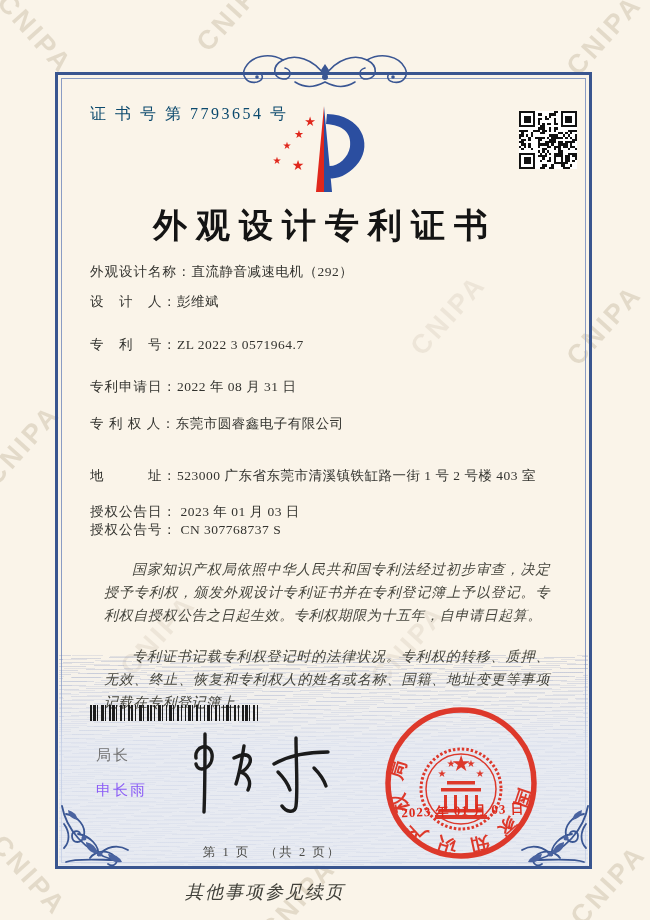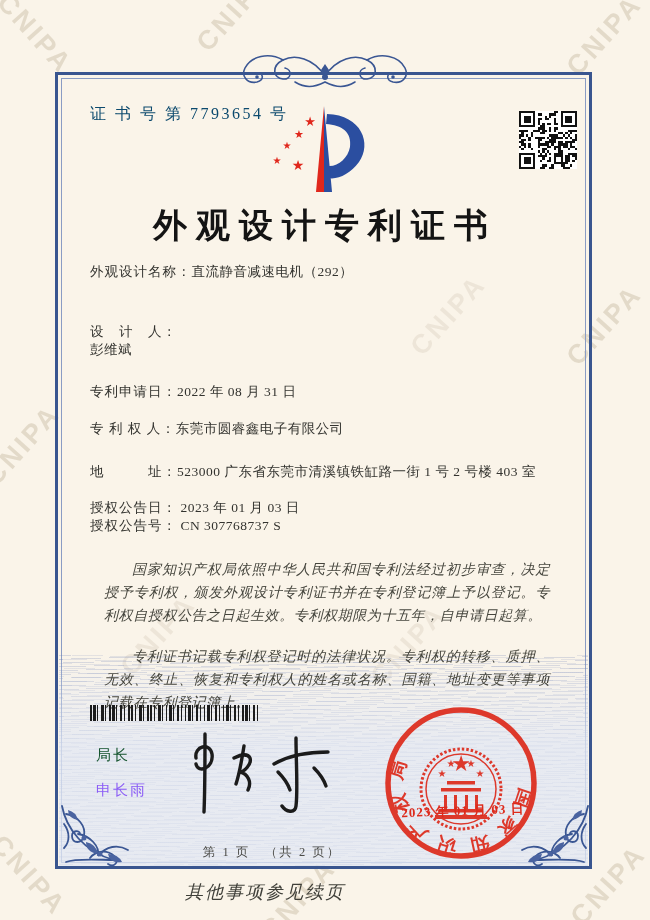--- a/index.html
+++ b/index.html
@@ -46,27 +46,27 @@
   .qr{position:absolute;left:519px;top:111px;width:58px;height:58px;}
   .logo{position:absolute;left:262px;top:100px;width:126px;height:96px;}
   .title{
     position:absolute;left:0;top:203px;width:650px;text-align:center;
     font-size:34px;font-weight:bold;letter-spacing:9px;color:#141414;
   }
   
   .fields{position:absolute;left:90px;top:263px;width:480px;font-size:13.5px;color:#33332f;}
   .frow{display:flex;margin-bottom:0;line-height:18px;}
   .frow .lab{white-space:pre;letter-spacing:1px;}
-  .frow .val{white-space:pre;letter-spacing:0.5px;}
+  .frow .val{white-space:pre;letter-spacing:0.5px;text-align:right;}
   .r1{margin-top:0;}
-  .r2{margin-top:42px;flex-direction:column;}
+  .r2{margin-top:12px;}
   .r3{margin-top:25px;}
   .r4{margin-top:24px;}
   .r5{margin-top:19px;}
-  .r6{margin-top:25px;font-family:Liberation Serif, serif;}
+  .r6{margin-top:34px;font-family:Liberation Serif, serif;}
   .r7{margin-top:18px;}
   .dualcol{display:flex;flex-direction:column;}
   .dualcol .half2{}
   
   .bodytext{
     position:absolute;left:86px;top:540px;width:482px;
     font-size:14px;line-height:23px;color:#45453d;
     font-style:italic;letter-spacing:0.6px;text-align:justify;
   }
   .bodytext p{margin:18px;text-indent:2em;}
@@ -74,21 +74,21 @@
   .barcode{
     position:absolute;left:90px;top:705px;width:170px;height:16px;
     background:repeating-linear-gradient(90deg,
       #1c1c1c 0 1.5px, transparent 1.5px 3px,
       #1c1c1c 3px 5.5px, transparent 5.5px 7px,
       #1c1c1c 7px 8px, transparent 8px 11px,
       #1c1c1c 11px 13.5px, transparent 13.5px 15px,
       #1c1c1c 15px 16px, transparent 16px 19px);
   }
   
-  .sig-title{position:absolute;left:96px;top:746px;font-size:15px;color:#14532d;letter-spacing:2px;font-family:"Liberation Sans","DejaVu Sans",sans-serif;}
+  .sig-title{position:absolute;left:96px;top:746px;font-size:15px;color:#737373;letter-spacing:2px;font-family:"Liberation Sans","DejaVu Sans",sans-serif;}
   .sig-name{position:absolute;left:96px;top:781px;font-size:15px;color:#8b5cf6;letter-spacing:2px;font-family:"Liberation Sans","DejaVu Sans",sans-serif;}
   .signature{position:absolute;left:178px;top:728px;width:170px;height:92px;}
   
   .seal{position:absolute;left:381px;top:703px;width:160px;height:160px;}
   .seal-date{
     position:absolute;left:388px;top:802px;width:150px;text-align:center;
     font-size:13px;font-weight:bold;color:#dd2a1b;letter-spacing:1px;
     transform:rotate(-2deg);white-space:nowrap;
   }
   
@@ -410,20 +410,24 @@
 
 <div class="fields">
   <div class="frow r1">
     <span class="lab">外观设计名称：</span>
     <span class="val">直流静音减速电机（292）</span>
   </div>
   <div class="frow r2">
     <span class="lab">设　计　人：</span>
     <span class="val">彭维斌</span>
   </div>
+  <div class="frow r3">
+    <span class="lab">专　利　号：</span>
+    <span class="val">ZL 2022 3 0571964.7</span>
+  </div>
   <div class="frow r4">
     <span class="lab">专利申请日：</span>
     <span class="val">2022 年 08 月 31 日</span>
   </div>
   <div class="frow r5">
     <span class="lab">专 利 权 人：</span>
     <span class="val">东莞市圆睿鑫电子有限公司</span>
   </div>
   <div class="frow r6">
     <span class="lab">地　　　址：</span>

